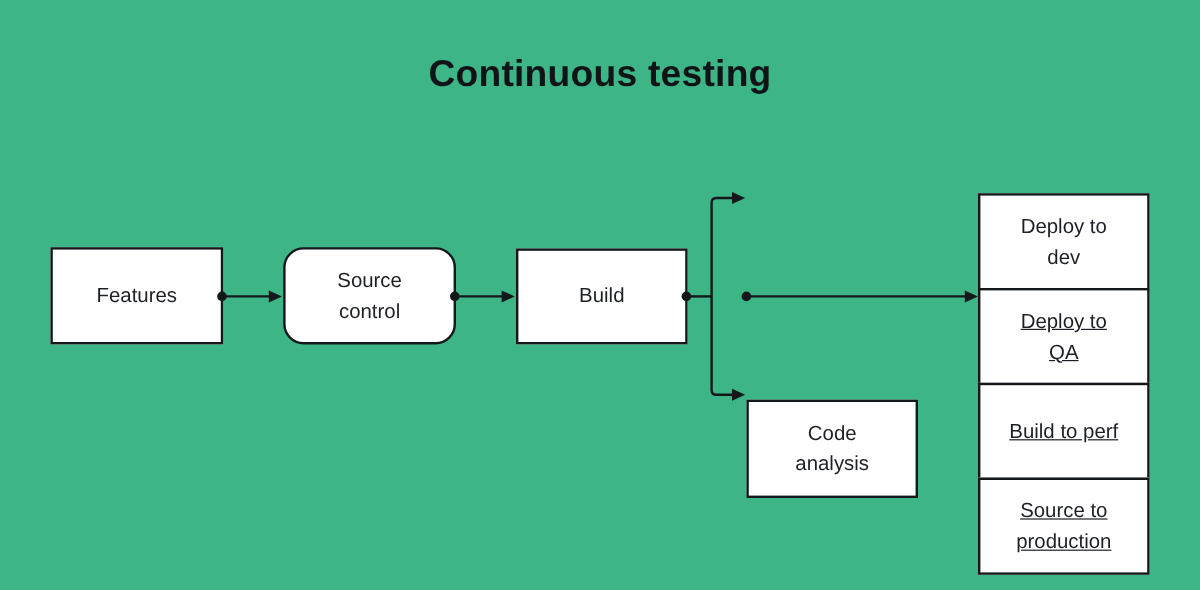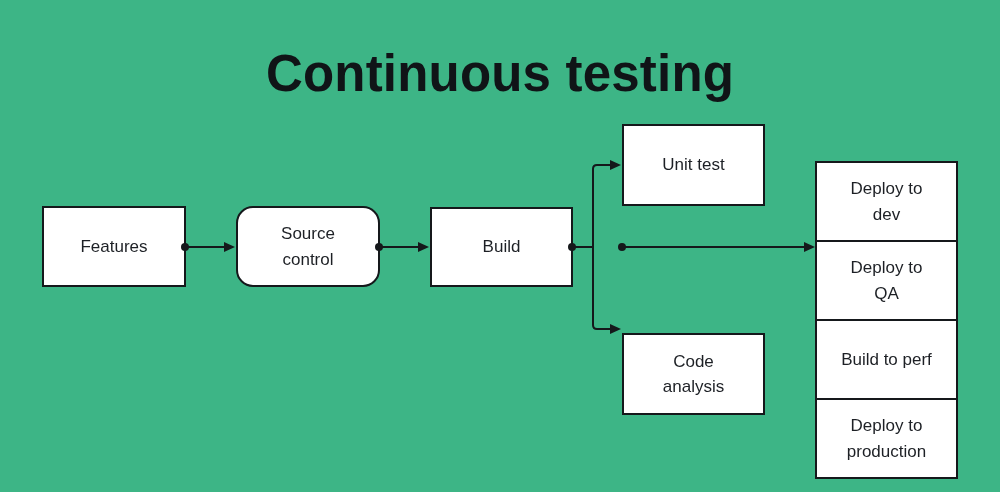--- a/index.html
+++ b/index.html
@@ -15,21 +15,21 @@
     background: #3DB586;
     overflow: hidden;
   }
   .diagram-title {
     position: absolute;
     left: 0;
     top: 44px;
     width: 1000px;
     margin: 0;
     text-align: center;
-    font-size: 51px;
+    font-size: 31px;
     font-weight: 800;
     letter-spacing: 0.2px;
     color: #101417;
   }
   .node {
     position: absolute;
     box-sizing: border-box;
     background: #ffffff;
     border: 2px solid #15181b;
     display: flex;
@@ -56,21 +56,21 @@
     width: 143px;
     margin-top: 37px;
   }
   .deploy-stack .node {
     position: relative;
     left: 0;
     top: 0;
     width: 143px;
     height: 81px;
   }
-  .deploy-stack .node + .node { margin-top: -2px; }
+  .deploy-stack .node + .node { margin-top: -2px; text-decoration: underline; }
   .connectors {
     position: absolute;
     left: 0;
     top: 0;
     width: 1000px;
     height: 492px;
     pointer-events: none;
   }
 </style>
 </head>
@@ -85,40 +85,37 @@
   </div>
 
   <div class="node node-source-control">
     <span class="label">Source control</span>
   </div>
 
   <div class="node node-build">
     <span class="label">Build</span>
   </div>
 
-  <div class="node node-unit-test">
-    <span class="label">Unit test</span>
-  </div>
 
   <div class="node node-code-analysis">
     <span class="label">Code analysis</span>
   </div>
 
   <div class="deploy-stack">
     <div class="node">
       <span class="label">Deploy to dev</span>
     </div>
     <div class="node">
       <span class="label">Deploy to QA</span>
     </div>
     <div class="node">
       <span class="label">Build to perf</span>
     </div>
     <div class="node">
-      <span class="label">Deploy to production</span>
+      <span class="label">Source to production</span>
     </div>
   </div>
 
   <svg class="connectors" viewBox="0 0 1000 492" xmlns="http://www.w3.org/2000/svg">
     <g stroke="#15181b" stroke-width="2" fill="#15181b">
 
       <g>
         <circle cx="185" cy="247" r="4" stroke="none"></circle>
         <line x1="185" y1="247" x2="226" y2="247"></line>
         <polygon points="235,247 224,242 224,252" stroke="none"></polygon>

